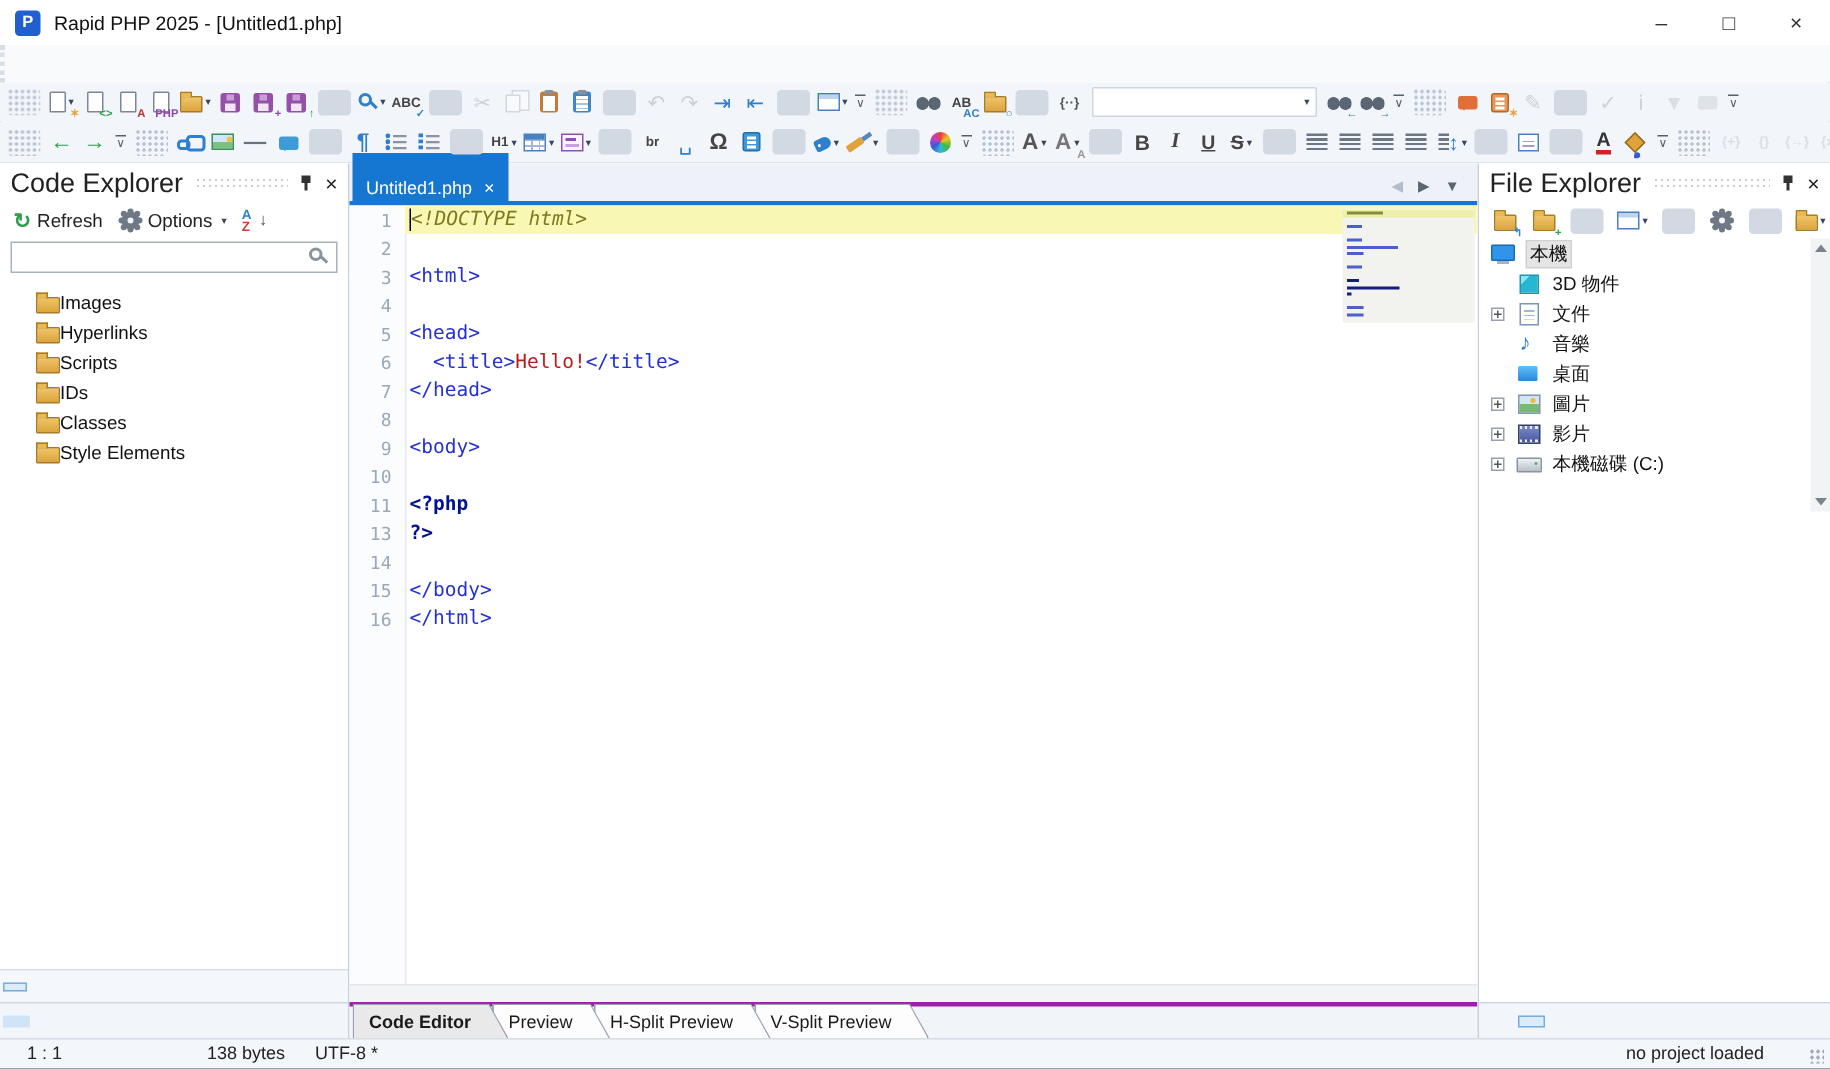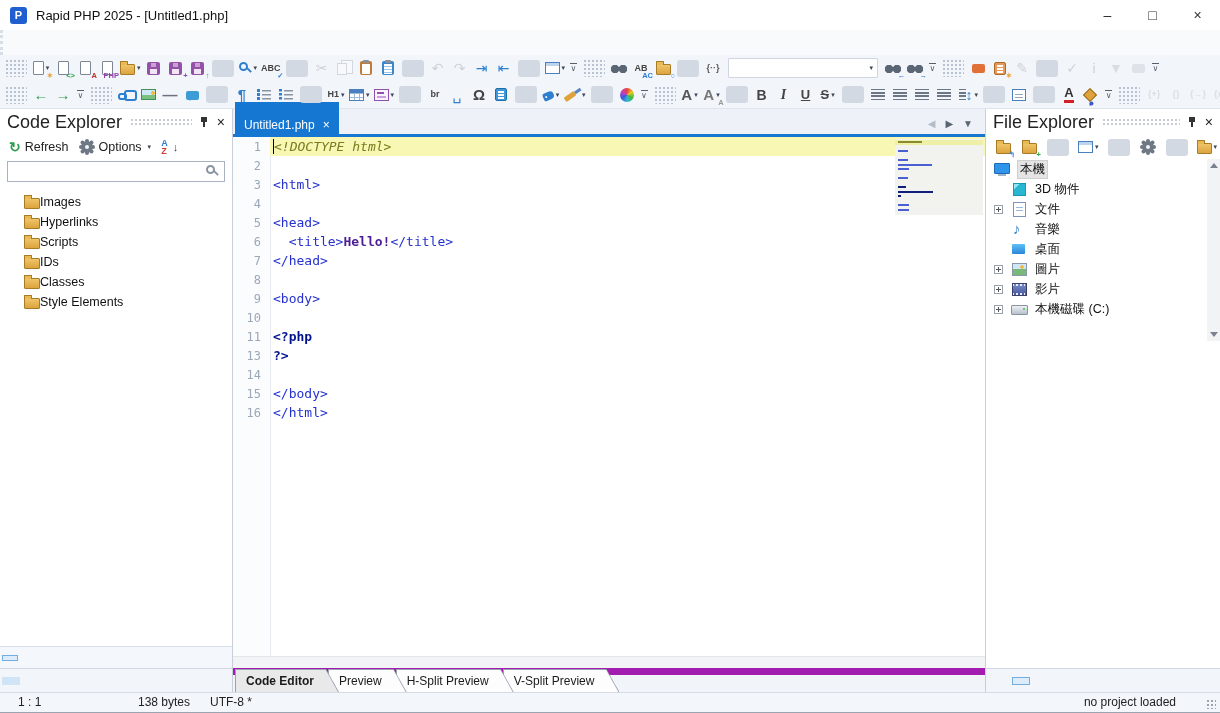--- a/index.html
+++ b/index.html
@@ -217,32 +217,32 @@
           border-right:1px solid #e6eaf0;}
   .code-lines{position:relative;}
   .cl{display:flex;height:19px;align-items:center;position:relative;}
   .ln{width:37px;text-align:right;padding-right:9px;color:#9aa8b8;font-size:12px;flex:none;
           font-family:"DejaVu Sans Mono",monospace;}
   .ct{white-space:pre;padding-left:3px;flex:1;font-family:"DejaVu Sans Mono",monospace;font-size:13px;height:19px;
           display:flex;align-items:center;}
   .cl.hl .ct{background:#f8f8b4;}
   .tk-d{color:#7a7a1e;font-style:italic;}
   .tk-t{color:#2431cf;}
-  .tk-x{color:#4c1d95;font-weight:bold;}
+  .tk-x{color:#b91c1c;}
   .tk-k{color:#00128f;font-weight:bold;}
   .tk-s{color:#0a8a0a;}
   .tk-p{color:#222;}
   .tk-cursor{display:inline-block;width:0;border-left:1.5px solid #000;height:15px;}
   .minimap{position:absolute;right:2px;top:2px;width:88px;height:76px;background:#f2f2ee;z-index:3;padding-top:1px;}
   .mm-row{height:4.5px;display:flex;align-items:center;padding-left:3px;}
   .mm-row.mm-hl{background:#eef0a8;}
   .mm-bar{height:2px;display:inline-block;}
   .mm-t{background:#4a5fd0;}.mm-k{background:#10207a;}.mm-d{background:#8a8a30;}
   .hscroll{position:absolute;left:0;right:0;bottom:0;height:12px;background:#f3f4f6;border-top:1px solid #e3e6ea;}
-  .ed-tabs{height:24px;background:#f1f5fa;border-top:7px solid #a21caf;display:flex;align-items:flex-end;
+  .ed-tabs{height:24px;background:#f1f5fa;border-top:3px solid #a21caf;display:flex;align-items:flex-end;
           padding-left:2px;}
   .ptab{position:relative;height:23px;background:#98a1ad;padding:1px 1px 0 1px;margin-right:-11px;
           clip-path:polygon(0 0,calc(100% - 13px) 0,100% 100%,0 100%);}
   .ptab-in{display:flex;align-items:center;height:100%;padding:0 24px 0 10px;background:#fdfdfd;font-size:12px;
           clip-path:polygon(0 0,calc(100% - 12.2px) 0,100% 100%,0 100%);}
   .ptab.active .ptab-in{background:#e9e9e9;font-weight:bold;}
   
   .statusbar{height:20px;position:relative;background:#f3f6fb;border-top:1px solid #d5dce6;font-size:12px;color:#222;}
   .statusbar span{position:absolute;top:2px;}
   .sb-cursor{left:18px;}.sb-size{left:138px;}.sb-enc{left:210px;}

